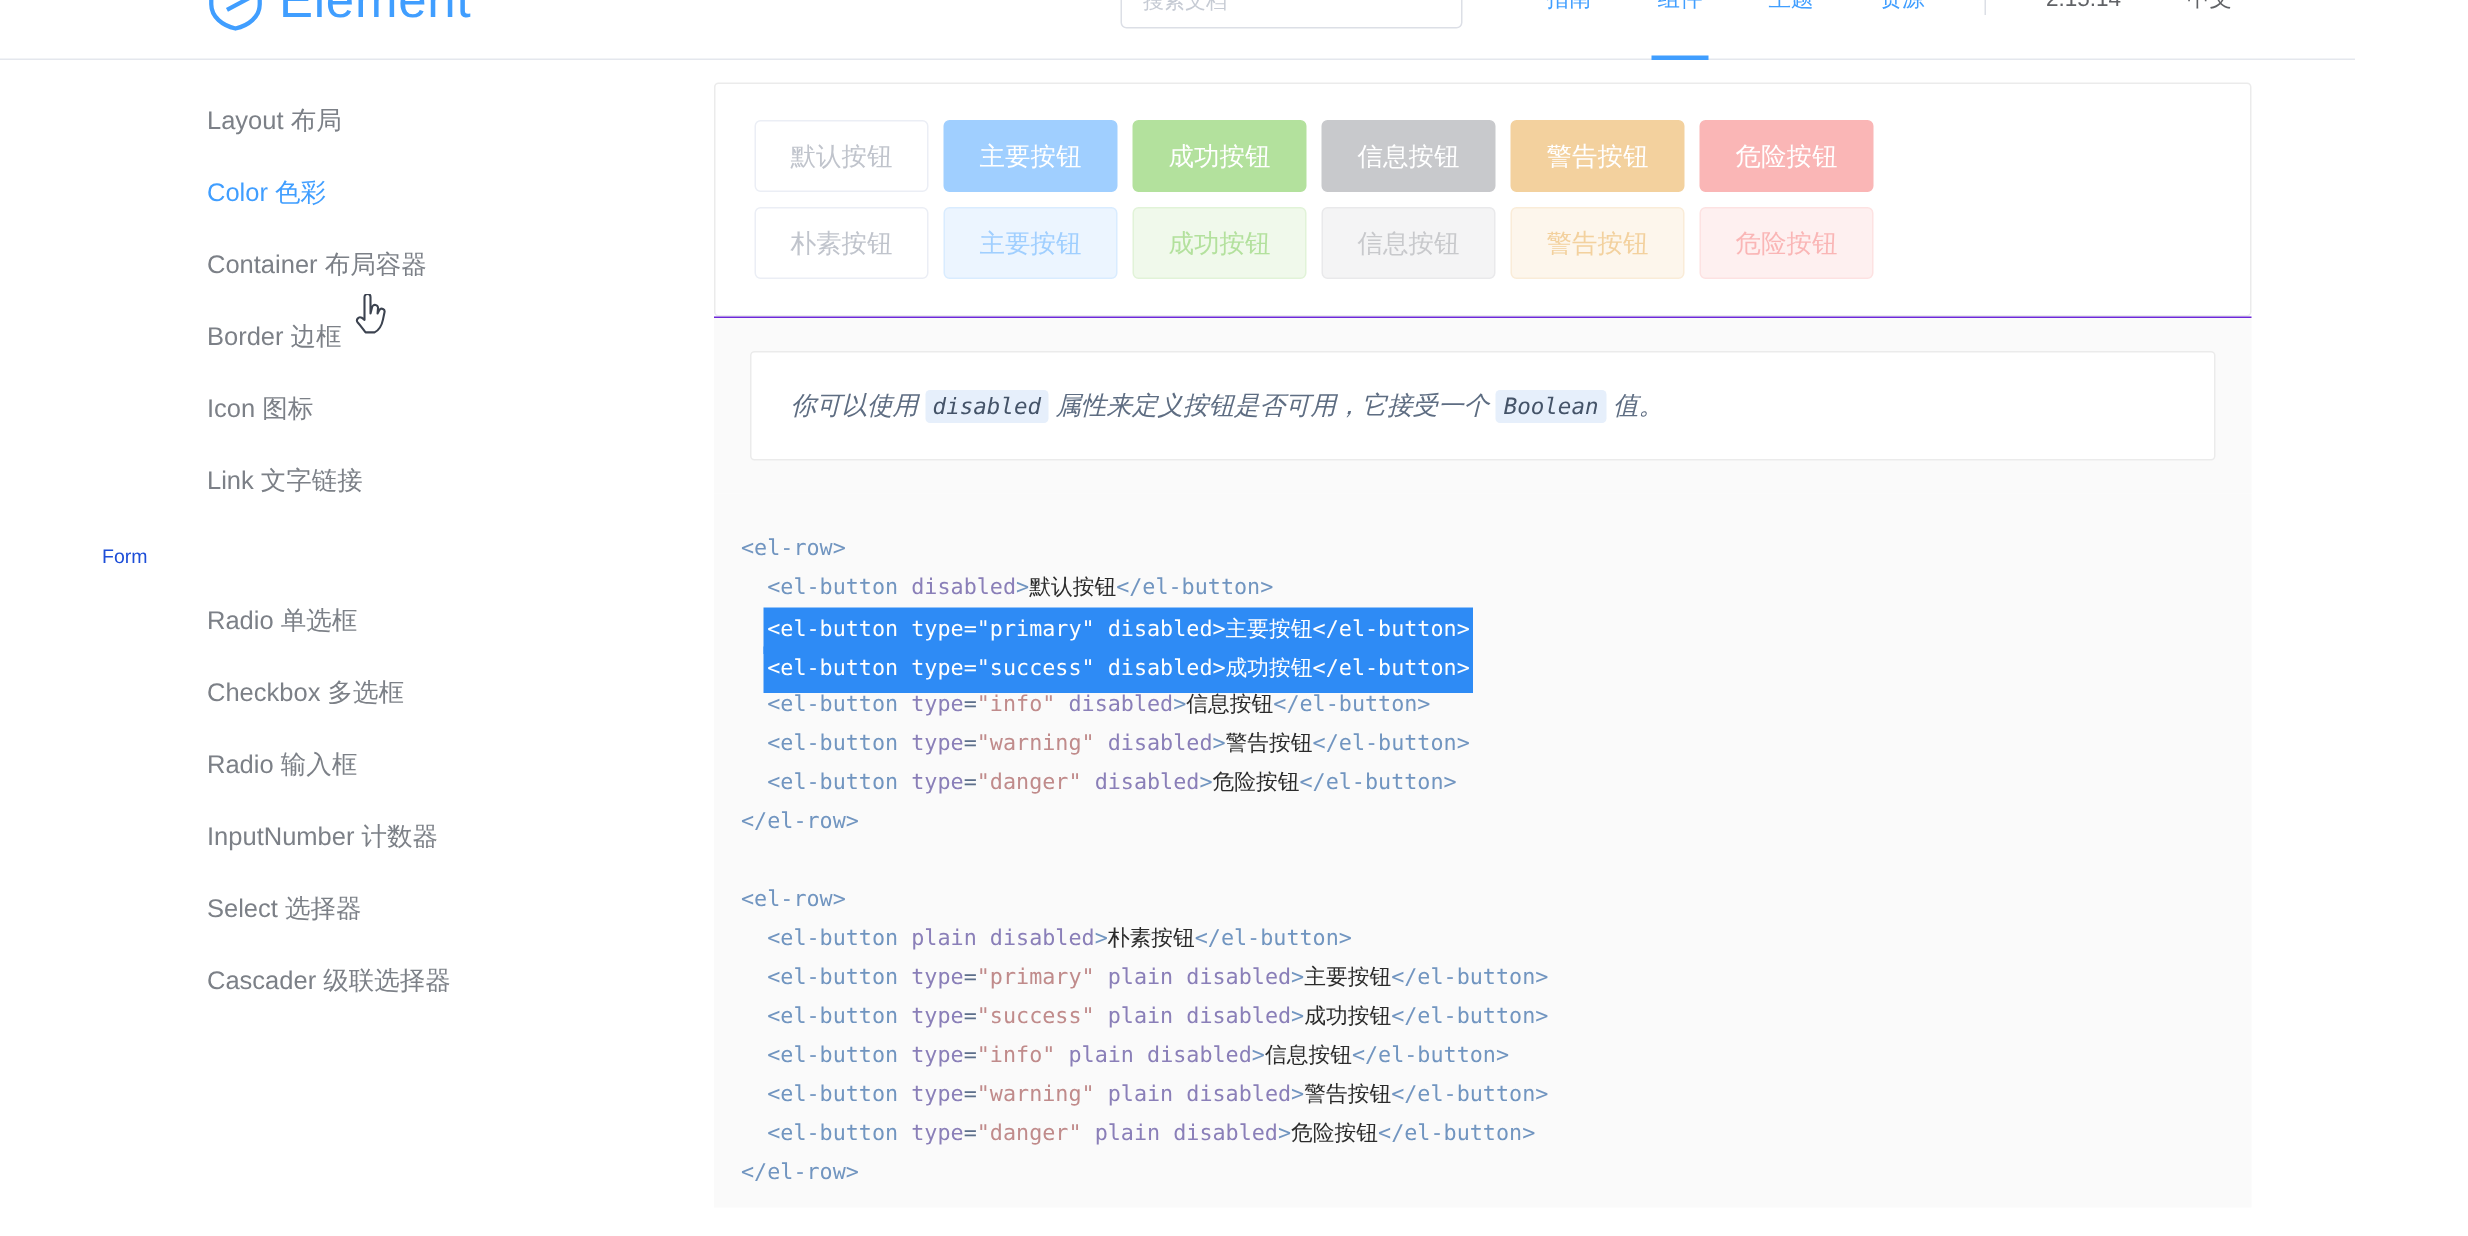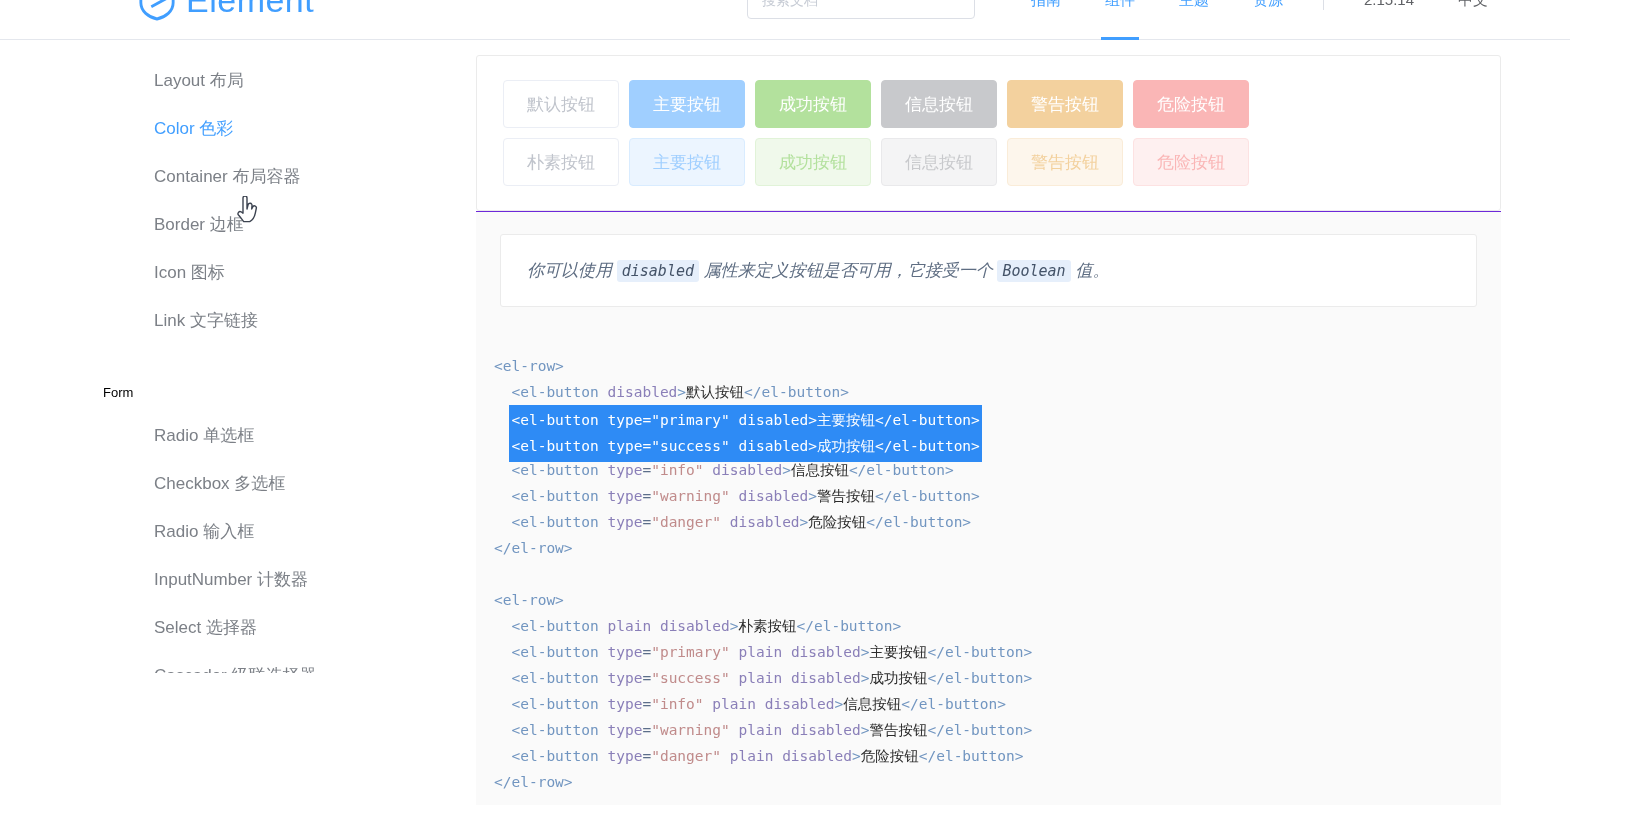--- a/index.html
+++ b/index.html
@@ -98,44 +98,44 @@
     height: 20px;
     background: #dcdfe6;
     margin: 0 18px;
   }
   .nav-item.plain { color: #606266; }
 
   
   .sidebar {
     position: absolute;
     top: 41px;
-    left: 16px;
+    left: 0;
     width: 300px;
     height: 632px;
     background: #fff;
     padding-top: 16px;
     overflow: hidden;
   }
   .side-link {
     display: block;
     font-size: 17px;
     color: #7c8087;
     line-height: 48px;
     padding-left: 138px;
     text-decoration: none;
     white-space: nowrap;
     cursor: pointer;
   }
   .side-link.active { color: #409eff; }
   .side-group {
     font-size: 13px;
-    color: #000000;
-    padding-left: 87px;
+    color: #1d4ed8;
+    padding-left: 68px;
     line-height: 22px;
-    margin-top: 37px;
+    margin-top: 15px;
     margin-bottom: 8px;
   }
 
   
   .main {
     position: absolute;
     top: 41px;
     left: 462px;
     width: 1108px;
     height: 783px;

